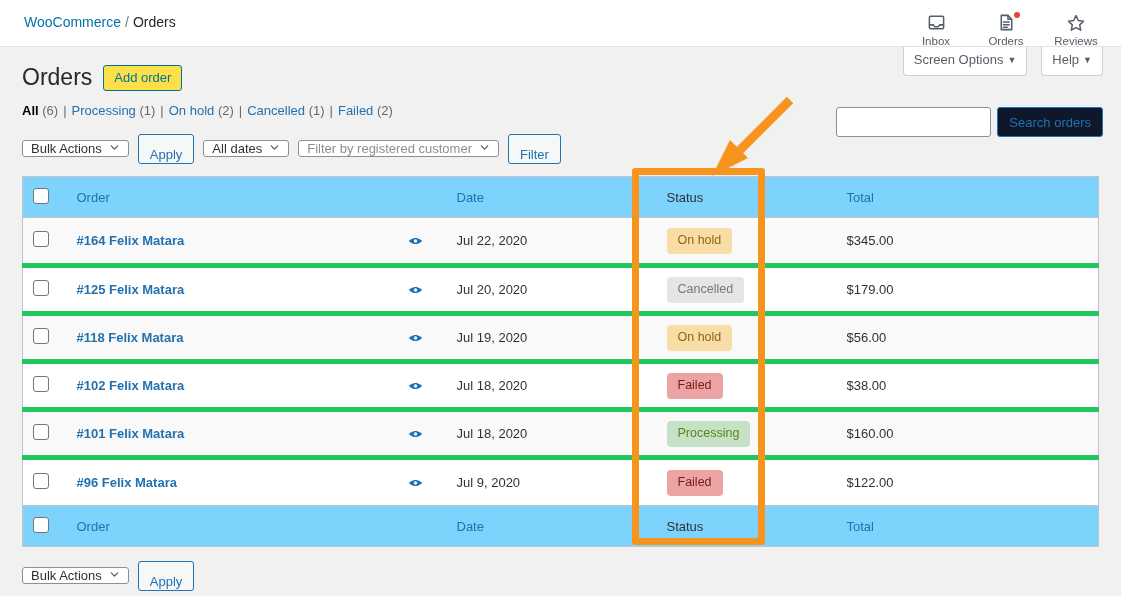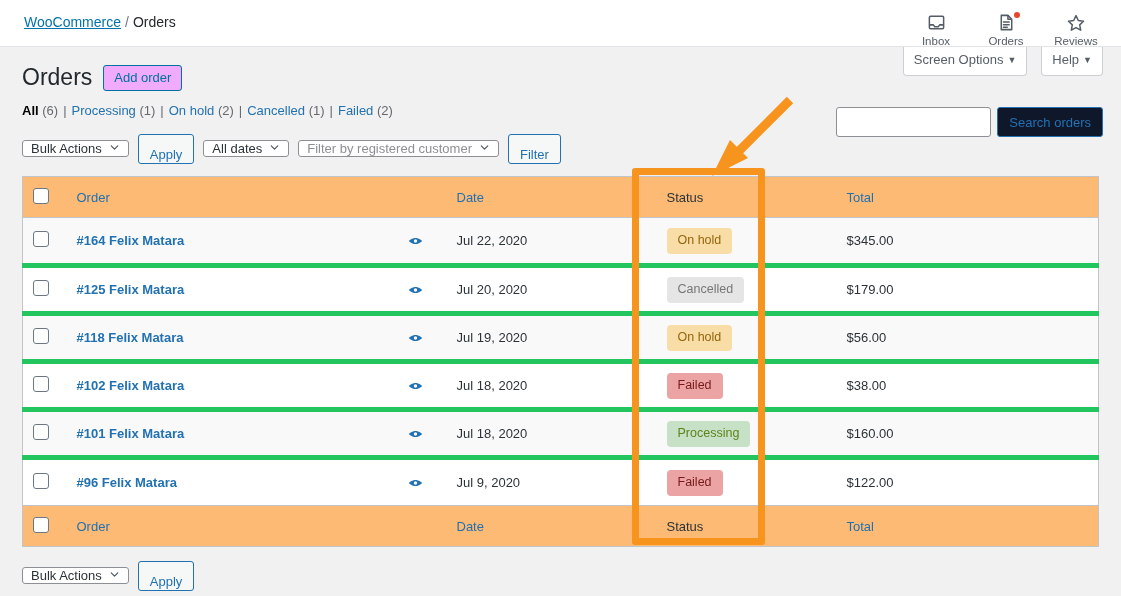--- a/index.html
+++ b/index.html
@@ -18,21 +18,21 @@
   .topbar {
     height:47px; background:#fff;
     position:relative;
     border-bottom:1px solid #e2e4e7;
   }
   .breadcrumb {
     position:absolute; left:24px; top:14px;
     font-size:14px; color:#23282d;
     white-space:nowrap;
   }
-  .breadcrumb a { color:#0073aa; text-decoration:underline; }
+  .breadcrumb a { color:#0073aa; }
   .breadcrumb .sep { color:#6c7781; margin:0 4px; }
   .breadcrumb .cur { color:#23282d; }
 
   .topnav { position:absolute; right:10px; top:0; display:flex; }
   .topnav-item {
     width:70px; height:59px;
     display:flex; flex-direction:column;
     align-items:center; justify-content:center;
     gap:2px; color:#555d66; font-size:11.5px;
     cursor:pointer; position:relative;
@@ -52,21 +52,21 @@
     background:#fff; border:1px solid #ccd0d4; border-top:none;
     border-radius:0 0 4px 4px;
     padding:4px 10px 5px; font-size:13px; color:#555d66;
     cursor:pointer; line-height:17px;
   }
   .meta-btn .caret { font-size:9px; margin-left:4px; position:relative; top:-1px; }
 
   .title-row { display:flex; align-items:center; gap:11px; padding-top:16px; }
   h1.page-title { font-size:23px; font-weight:400; color:#23282d; margin:0; line-height:29px; }
   .add-btn {
-    border:1px solid #0071a1; color:#0071a1; background:#f0abfc;
+    border:1px solid #0071a1; color:#0071a1; background:#fde047;
     border-radius:3px; padding:3px 10px 4px; font-size:13px; cursor:pointer;
     line-height:17px;
   }
 
   .subsub {
     margin-top:10px; font-size:13px; color:#646970; line-height:18px;
   }
   .subsub a { color:#2271b1; text-decoration:none;text-align:right; }
   .subsub a.current { color:#000; font-weight:600; }
   .subsub .cnt { color:#646970; }
@@ -104,21 +104,21 @@
   .sel-cust { width:205px; color:#8c8f94; }
   .btn-plain {
     height:30px; border:1px solid #2271b1; color:#2271b1;
     background:#f6f7f7; border-radius:3px; padding:12px 11px;
     font-size:13px; cursor:pointer; font-family:inherit;
   }
 
   
   table.wp-list {
     width:100%; border-collapse:collapse; margin-top:12px;
-    background:#fdba74; border:1px solid #c3c4c7;
+    background:#7dd3fc; border:1px solid #c3c4c7;
     table-layout:fixed;
   }
   table.wp-list th, table.wp-list td {
     text-align:left; font-weight:400; font-size:13px;
     padding:0 10px; vertical-align:middle;
   }
   table.wp-list thead th, table.wp-list tfoot th {
     height:41px; color:#2c3338;
   }
   table.wp-list thead tr { border-bottom:1px solid #c3c4c7; }

